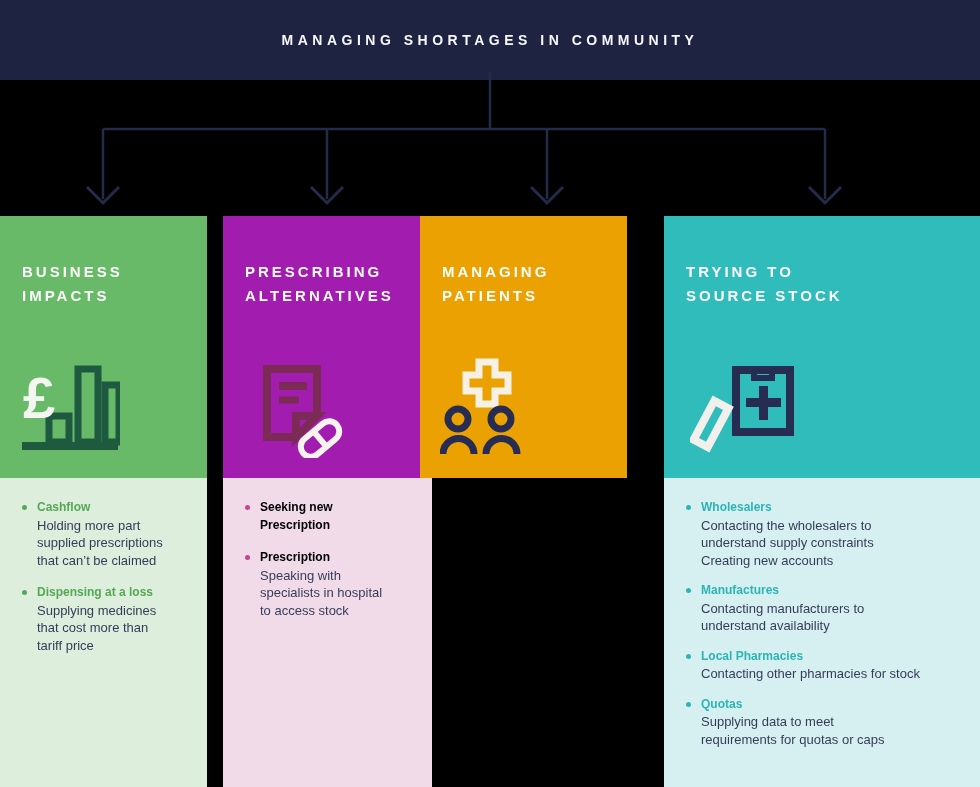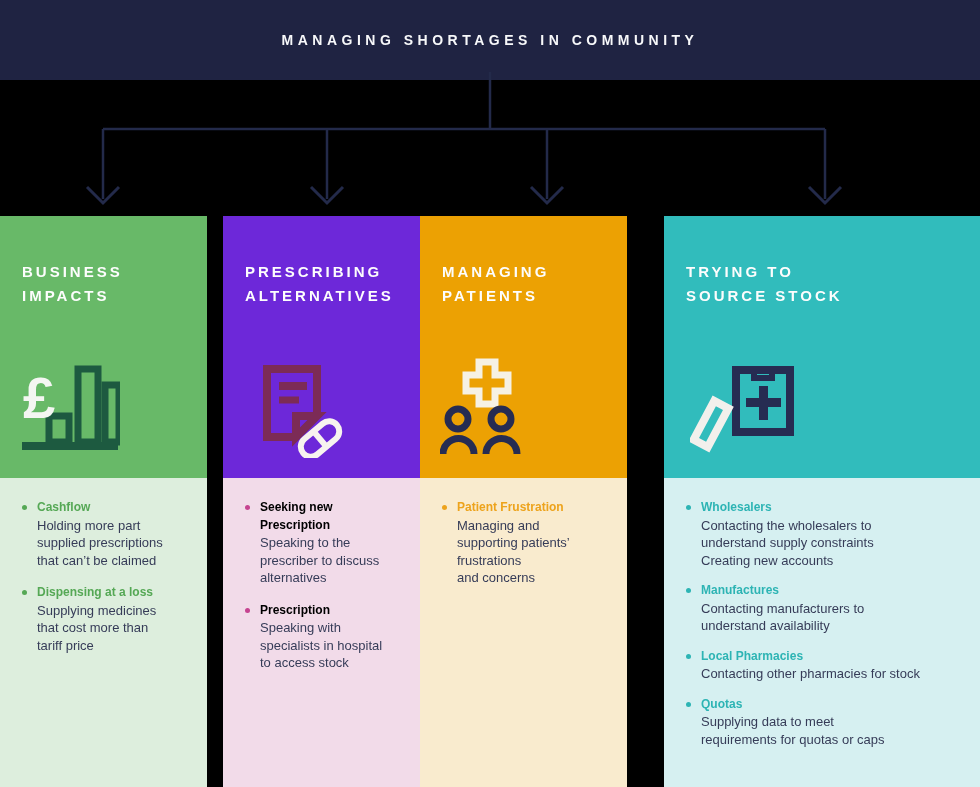--- a/index.html
+++ b/index.html
@@ -29,21 +29,21 @@
     color:#fdfdfd;font-size:15px;font-weight:700;letter-spacing:3px;
     line-height:1.6;white-space:pre-line;
   }
   .col-icon{position:absolute;left:20px;top:142px;}
   .col1{left:0;width:207px;}
   .col2{left:223px;width:209px;}
   .col3{left:420px;width:207px;}
   .col4{left:664px;width:316px;}
   .col1 .col-head{background:#68b968;}
   .col1 .col-body{background:#ddeedd;}
-  .col2 .col-head{background:#6d28d9;padding-left:7px;}
+  .col2 .col-head{background:#a21caf;padding-left:7px;}
   .col2 .col-body{background:#f2dbe9;}
   .col3 .col-head{background:#eca103;}
   .col3 .col-body{background:#f9ebce;}
   .col4 .col-head{background:#31bcbc;}
   .col4 .col-body{background:#d6f0f1;}
   
   .items{list-style:none;margin:0;padding:21px 10px 0 22px;}
   .item{position:relative;padding-left:15px;margin-bottom:15px;}
   .col4 .item{margin-bottom:13px;}
   .item::before{
@@ -133,23 +133,20 @@
         <rect x="55" y="71" width="44" height="20" rx="10"></rect>
         <path d="M77,71 V91"></path>
       </g>
     </svg>
   </div>
   <div class="col-body">
     <ul class="items">
       <li class="item">
         <div class="item-title">Seeking new
 Prescription</div>
-        <div class="item-desc">Speaking to the
-prescriber to discuss
-alternatives</div>
       </li>
       <li class="item">
         <div class="item-title">Prescription</div>
         <div class="item-desc">Speaking with
 specialists in hospital
 to access stock</div>
       </li>
     </ul>
   </div>
 </div>
@@ -161,31 +158,20 @@
     <svg class="col-icon" width="92" height="100" viewBox="0 0 92 100">
       <path d="M39,4 h16 v13 h13 v16 h-13 v13 h-16 v-13 h-13 v-16 h13 Z" stroke="#f6f1e4" stroke-width="7" fill="none"></path>
       <g stroke="#262c52" stroke-width="7" fill="none">
         <circle cx="18" cy="61" r="10"></circle>
         <path d="M3,96 A15.5,15.5 0 0 1 34,96"></path>
         <circle cx="61" cy="61" r="10"></circle>
         <path d="M46,96 A15.5,15.5 0 0 1 77,96"></path>
       </g>
     </svg>
   </div>
-  <div class="col-body">
-    <ul class="items">
-      <li class="item">
-        <div class="item-title">Patient Frustration</div>
-        <div class="item-desc">Managing and
-supporting patients’
-frustrations
-and concerns</div>
-      </li>
-    </ul>
-  </div>
 </div>
 
 <div class="col col4">
   <div class="col-head">
     <div class="col-title">TRYING TO
 SOURCE STOCK</div>
     <svg class="col-icon" width="120" height="100" viewBox="0 0 120 100" style="left:26px;">
       <g stroke="#262c52" fill="none">
         <rect x="46" y="12" width="54" height="62" stroke-width="8"></rect>
         <path d="M64,12 v8 h18 v-8" stroke-width="6"></path>

